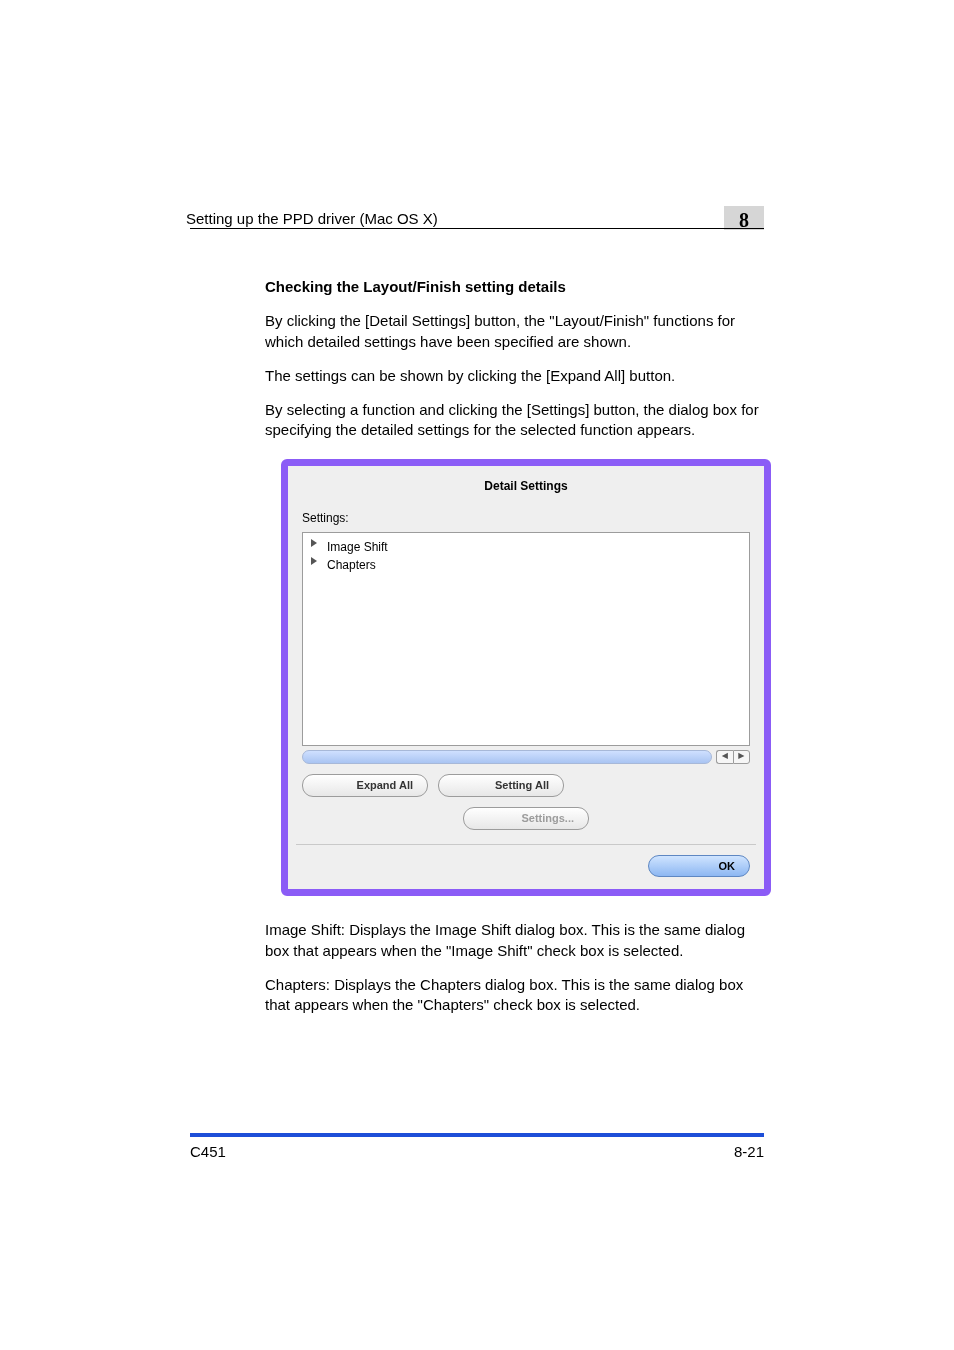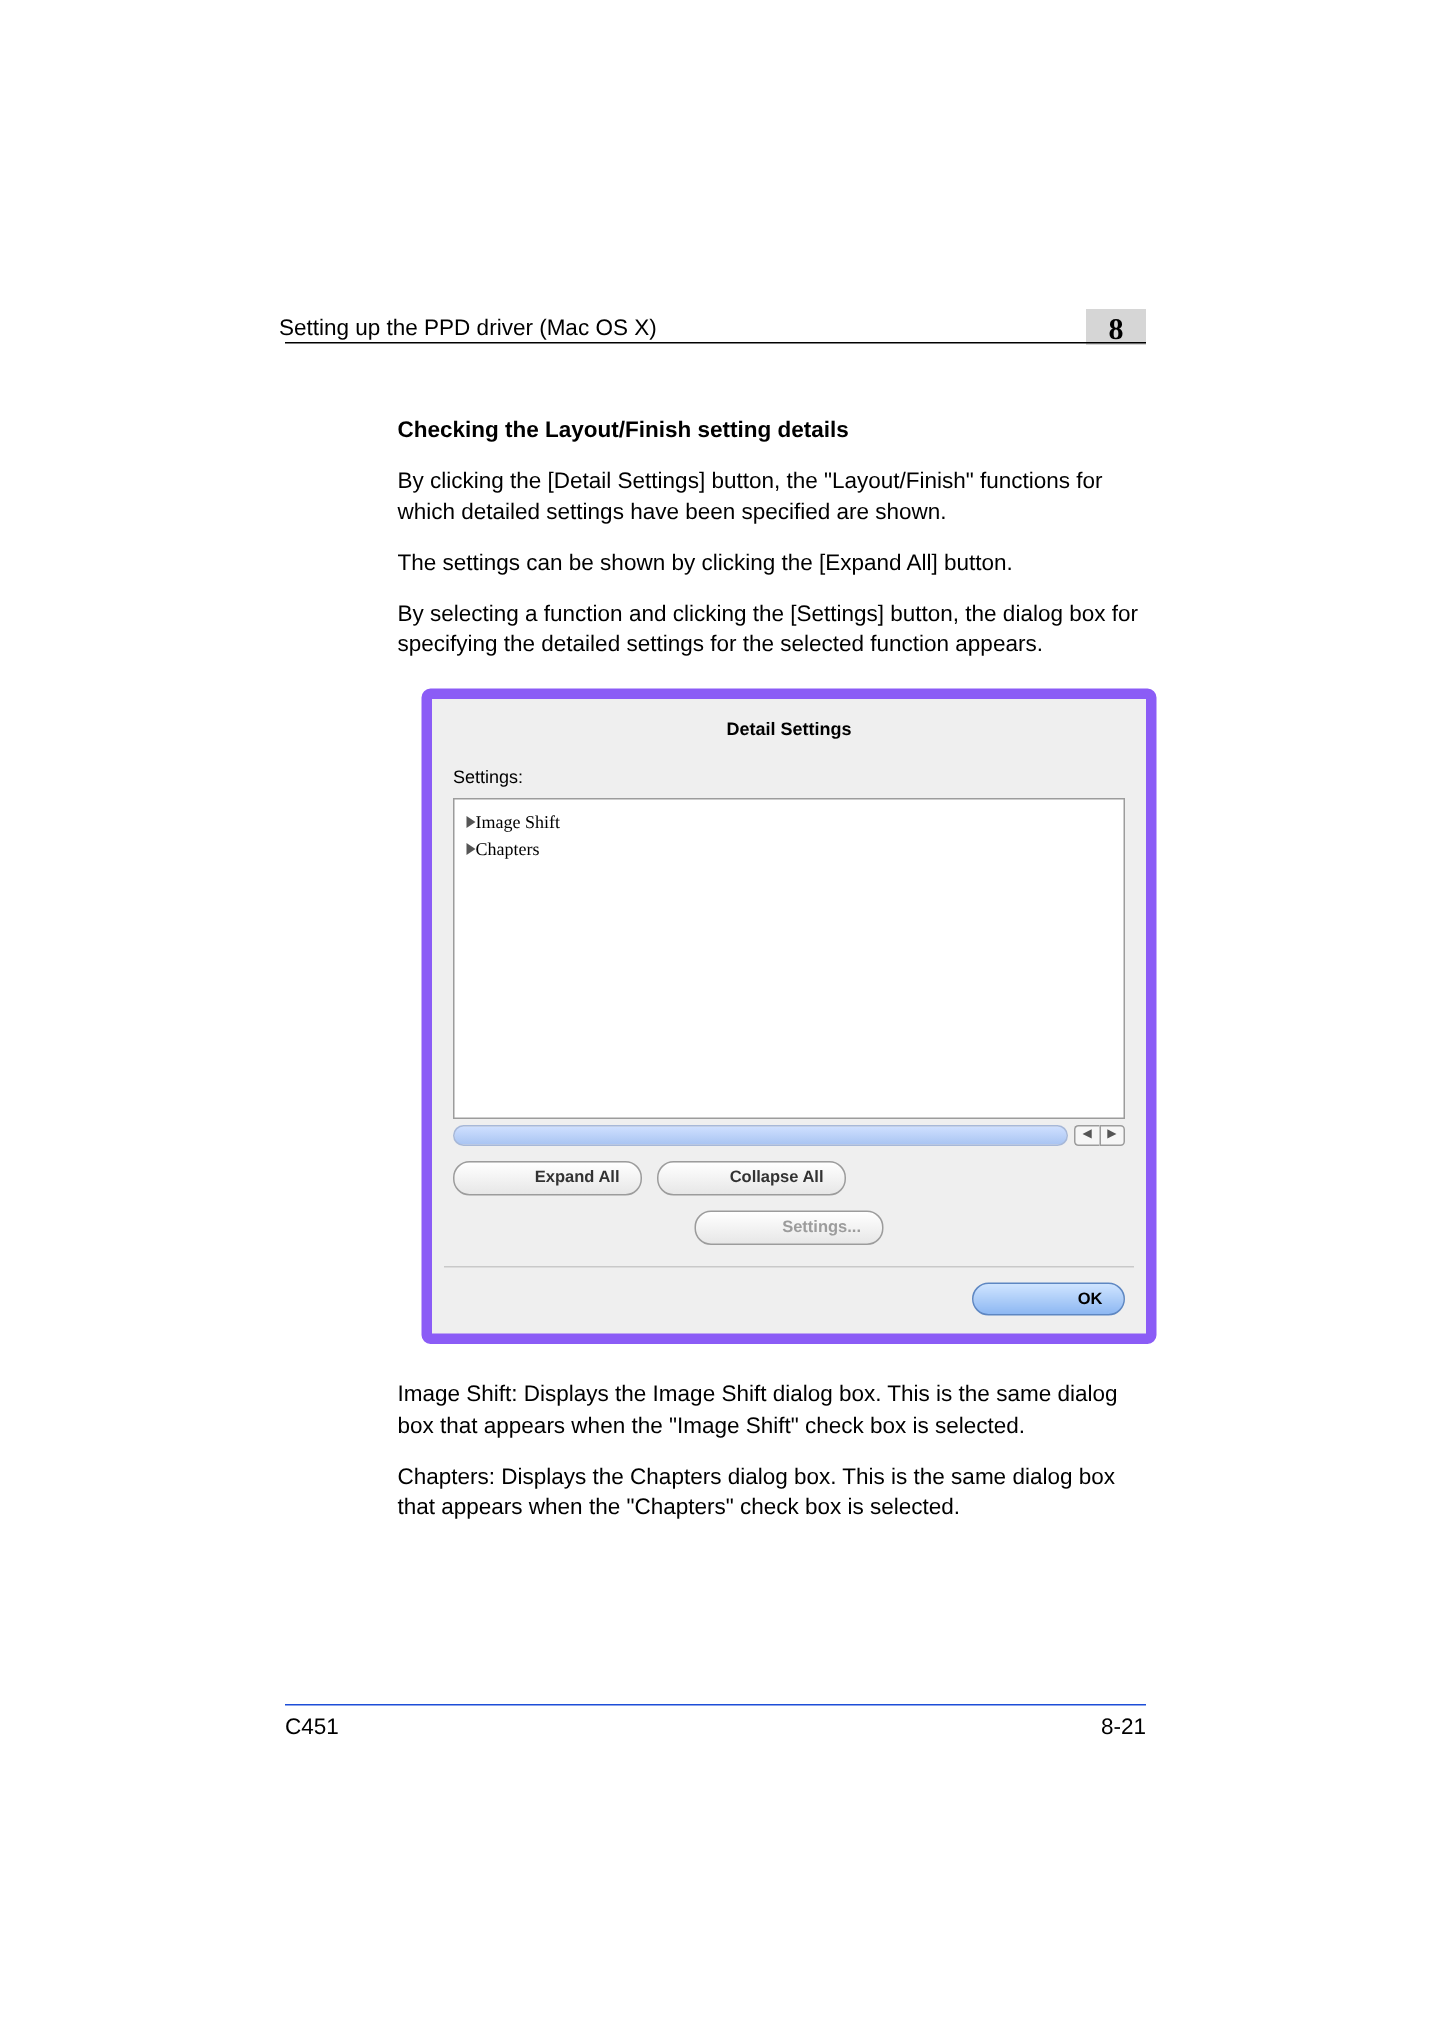--- a/index.html
+++ b/index.html
@@ -8,36 +8,36 @@
   .runhead{position:absolute;left:186px;top:210px;font-size:15px;}
   .chapnum-box{position:absolute;right:190px;top:206px;width:40px;height:24px;background:#d6d6d6;text-align:center;}
   .chapnum{font-weight:bold;font-size:20px;line-height:28px;font-family:Georgia,serif;}
   .content{position:absolute;left:265px;right:190px;top:262px;font-size:15px;line-height:1.35;}
   .content h3{font-size:15px;margin:15px 0 14px 0;}
   .content p{margin:0 0 14px 0;}
   .dialog{width:448px;margin:18px 0 24px 16px;border:7px solid #8b5cf6;border-radius:6px;background:#efefef;padding:12px 14px 12px 14px;position:relative;font-family:"Lucida Grande",Helvetica,Arial,sans-serif;}
   .dialog-title{text-align:center;font-size:12px;font-weight:bold;margin-bottom:16px;}
   .dlg-label{font-size:12px;margin-bottom:6px;}
   .listbox{background:#fff;border:1px solid #9c9c9c;height:200px;padding:6px 8px;font-size:12px;overflow:hidden;}
-  .row{display:flex;align-items:center;height:18px;font-family:Liberation Serif, serif;}
+  .row{display:flex;align-items:flex-start;gap:10px;height:18px;}
   .disclosure{width:0;height:0;border-top:4px solid transparent;border-bottom:4px solid transparent;border-left:6px solid #555;display:inline-block;}
   .scrollbar-h{margin-top:4px;height:14px;display:flex;align-items:center;}
   .sb-track{flex:1;height:12px;border:1px solid #a7b8d8;border-radius:7px;background:linear-gradient(#cfe0ff,#a9c4f2);}
   .sb-arrows{width:34px;height:14px;margin-left:4px;display:flex;}
   .sb-btn{flex:1;border:1px solid #9c9c9c;background:#f6f6f6;font-size:8px;display:flex;align-items:center;justify-content:center;color:#555;}
   .sb-btn:first-child{border-right:none;border-radius:3px 0 0 3px;}
   .sb-btn:last-child{border-radius:0 3px 3px 0;}
   .btnrow{margin-top:10px;display:flex;gap:10px;}
   .btnrow.center{justify-content:center;}
   .aqua-btn{min-width:96px;padding:3px 14px;border:1px solid #9c9c9c;border-radius:11px;background:linear-gradient(#ffffff,#e7e7e7);font-size:11px;font-weight:bold;text-align:right;color:#333;}
   .aqua-btn.disabled{color:#9c9c9c;}
   .aqua-btn.primary{background:linear-gradient(#cfe4ff,#8db7f2);border-color:#5e87c2;color:#000;}
   .sep{border:none;border-top:1px solid #c9c9c9;margin:14px -6px 10px -6px;}
   .ok-row{display:flex;justify-content:flex-end;}
-  .ftr{position:absolute;left:190px;right:190px;bottom:190px;border-top:1px solid #1d4ed8;padding-top:6px;display:flex;justify-content:space-between;font-size:15px;}
+  .ftr{position:absolute;left:190px;right:190px;bottom:190px;border-top:4px solid #1d4ed8;padding-top:6px;display:flex;justify-content:space-between;font-size:15px;}
 </style>
 </head>
 <body>
 
 <div class="page">
   <div class="runhead">Setting up the PPD driver (Mac OS X)</div>
   <div class="chapnum-box">
     <span class="chapnum">8</span>
   </div>
   <div class="hdrline"></div>
@@ -63,21 +63,21 @@
       </div>
       <div class="scrollbar-h">
         <div class="sb-track"></div>
         <div class="sb-arrows">
           <div class="sb-btn">◀</div>
           <div class="sb-btn">▶</div>
         </div>
       </div>
       <div class="btnrow">
         <div class="aqua-btn">Expand All</div>
-        <div class="aqua-btn">Collapse All</div>
+        <div class="aqua-btn">Setting All</div>
       </div>
       <div class="btnrow center">
         <div class="aqua-btn disabled">Settings...</div>
       </div>
       <hr class="sep">
       <div class="ok-row">
         <div class="aqua-btn primary" style="min-width:72px;">OK</div>
       </div>
     </div>
 

